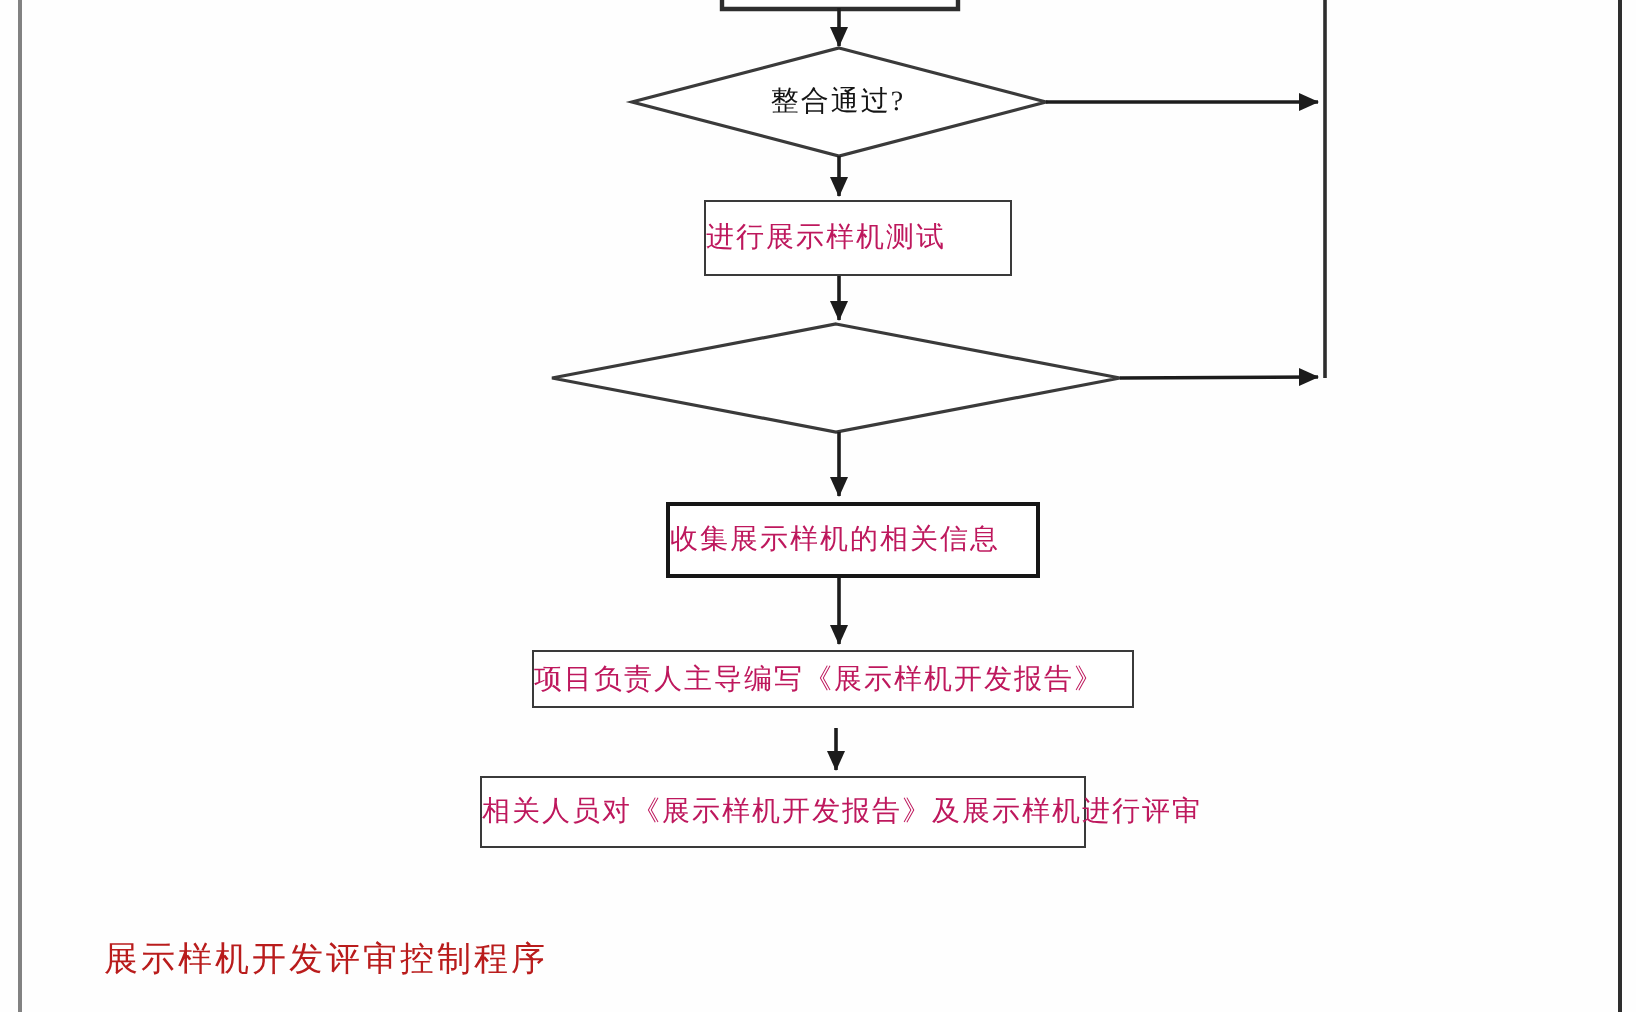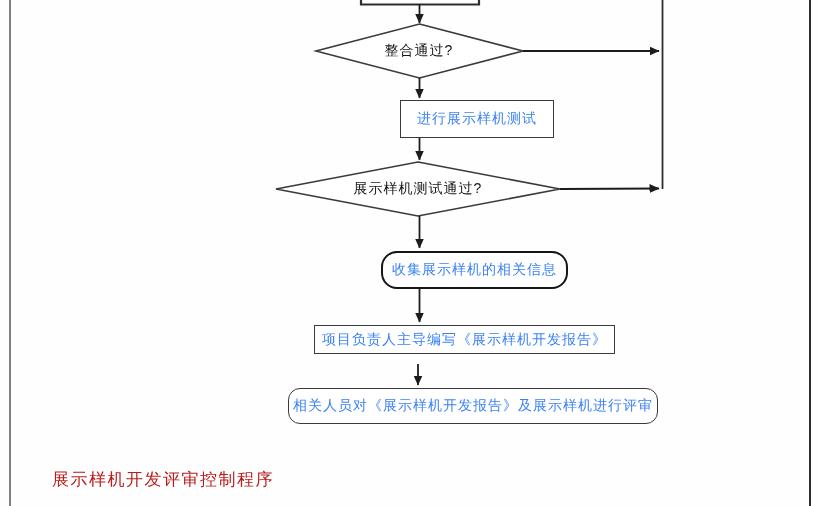--- a/index.html
+++ b/index.html
@@ -1,39 +1,38 @@
 <!DOCTYPE html>
 <html><head>
 <meta charset="utf-8">
 <style>
   html,body{margin:0;padding:0;background:#e9e9e9;}
   .stage{
     position:relative;
     width:818px;height:506px;
     background:#fefefe;
     overflow:hidden;
-    font-family:Liberation Sans, sans-serif;
+    font-family:Liberation Serif, serif;
     color:#1c1c1c;
   }
   .frame{position:absolute;top:0;bottom:0;width:2px;}
   .frame-left{left:9px;background:#828282;}
   .frame-right{left:809px;background:#2e2e2e;}
   svg.wires{position:absolute;left:0;top:0;width:818px;height:506px;}
   .node{
     position:absolute;
-    display:flex;align-items:center;justify-content:center;
+    display:flex;align-items:center;justify-content:flex-start;
     background:#ffffff;
     border:1.6px solid #3a3a3a;
     box-sizing:border-box;
     font-size:14px;
     letter-spacing:1px;
-    color:#3b82f6;
+    color:#be185d;
     white-space:nowrap;
     text-align:center;
-    margin-left:48px;
   }
   .node.bold{border:2.4px solid #161616;}
   .dlabel{
     position:absolute;
     display:flex;align-items:center;justify-content:center;
     font-size:14px;letter-spacing:1px;color:#151515;
     white-space:nowrap;background:transparent;
   }
   .caption{
     position:absolute;left:52px;top:468px;
@@ -76,33 +75,32 @@
 
     <line x1="419.5" y1="216" x2="419.5" y2="248" stroke="#1c1c1c" stroke-width="1.8" marker-end="url(#ah)"></line>
 
     <line x1="419.5" y1="289" x2="419.5" y2="322" stroke="#1c1c1c" stroke-width="1.8" marker-end="url(#ah)"></line>
 
     <line x1="418" y1="364" x2="418" y2="385" stroke="#1c1c1c" stroke-width="1.8" marker-end="url(#ah)"></line>
   </svg>
 
   <div class="dlabel" style="left:319px;top:38px;width:200px;height:26px;">整合通过?</div>
 
-  <div class="dlabel" style="left:318px;top:176px;width:200px;height:26px;">展示样机测试通过?</div>
 
   <div class="node" style="left:352px;top:100px;width:154px;height:38px;">
     <span>进行展示样机测试</span>
   </div>
 
-  <div class="node bold" style="left:333px;top:251px;width:187px;height:38px;border-radius:16px;">
+  <div class="node bold" style="left:333px;top:251px;width:187px;height:38px;">
     <span>收集展示样机的相关信息</span>
   </div>
 
   <div class="node" style="left:266px;top:325px;width:301px;height:29px;">
     <span>项目负责人主导编写《展示样机开发报告》</span>
   </div>
 
-  <div class="node" style="left:240px;top:388px;width:370px;height:36px;border-radius:12px;">
+  <div class="node" style="left:240px;top:388px;width:303px;height:36px;">
     <span>相关人员对《展示样机开发报告》及展示样机进行评审</span>
   </div>
 
   <div class="caption">展示样机开发评审控制程序</div>
 
 </div>
 
 </body></html>

